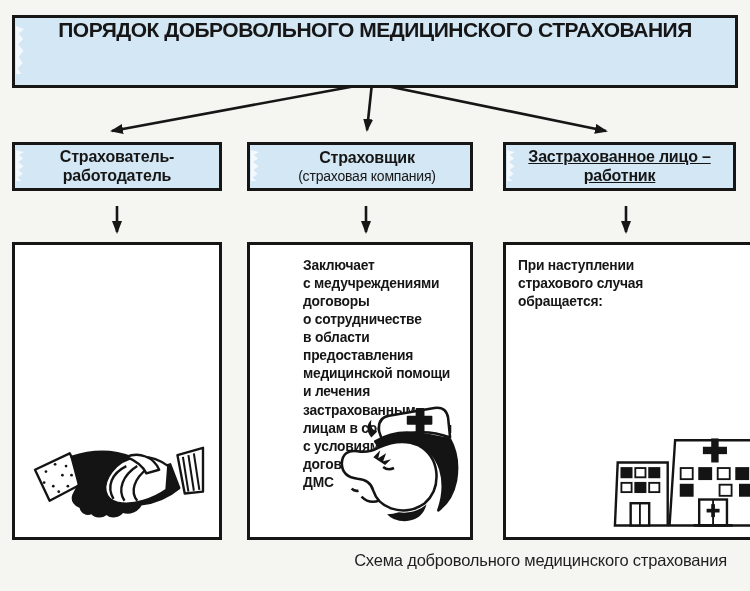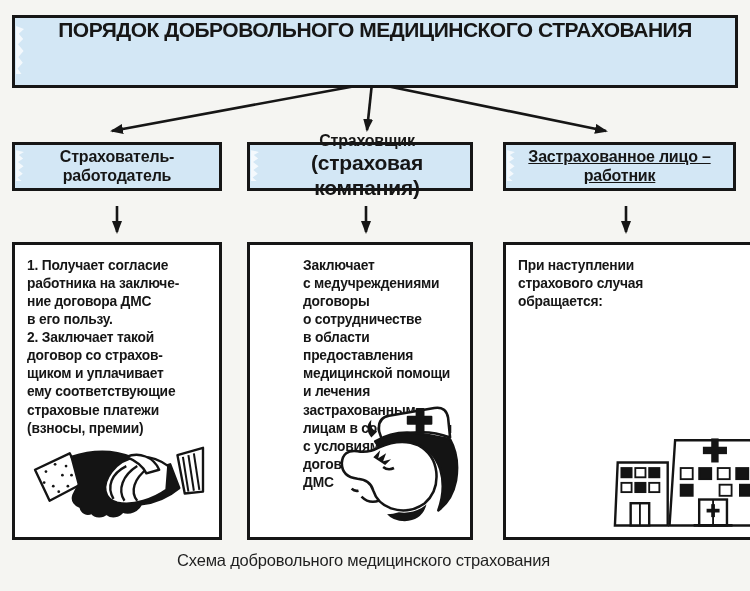--- a/index.html
+++ b/index.html
@@ -29,21 +29,21 @@
     background:#ffffff;opacity:.75;
     clip-path:polygon(0 0,100% 6%,35% 16%,90% 27%,25% 38%,95% 52%,30% 64%,85% 76%,20% 88%,70% 100%,0 100%);
   }
   .actor-box{
     position:absolute;top:142px;height:49px;box-sizing:border-box;
     background:var(--box-fill-blue);border:3px solid var(--ink);
     display:flex;flex-direction:column;align-items:center;justify-content:center;text-align:center;
     font-size:16px;line-height:1.18;letter-spacing:-0.2px;
   }
   .actor-box .lbl{font-weight:bold;white-space:pre-line;}
-  .actor-box .sub{font-weight:bold;font-size:21px;}
+  .actor-box .sub{font-weight:normal;font-size:14px;}
   .actor-a{left:12px;width:210px;}
   .actor-b{left:247px;width:226px;padding-left:14px;}
   .actor-c{left:503px;width:233px;text-decoration:underline;}
 
   .detail-box{
     position:absolute;top:242px;height:298px;box-sizing:border-box;
     background:var(--detail-bg);border:3px solid var(--ink);
   }
   .d1{left:12px;width:210px;}
   .d2{left:247px;width:226px;padding-left:41px;}
@@ -54,21 +54,21 @@
     white-space:pre-line;
   }
   .d3 .intro{padding-bottom:0;}
   .d3 .bullets{padding-top:9px;}
   .fig{position:absolute;pointer-events:none;}
   .fig-handshake{left:8px;bottom:7px;width:192px;height:84px;}
   .fig-doctor{right:4px;bottom:5px;width:148px;height:126px;}
   .fig-hospital{right:8px;bottom:6px;width:162px;height:100px;}
 
   .caption{
-    position:absolute;left:0;top:551px;width:727px;text-align:center;
+    position:absolute;left:0;top:551px;width:727px;text-align:right;
     font-size:16.5px;font-weight:normal;color:#1f1f1f;letter-spacing:-0.2px;
   }
 </style>
 </head>
 <body>
 
 <div class="stage">
 
   <svg class="connectors" viewBox="0 0 750 591">
     <defs>
@@ -95,30 +95,20 @@
   <div class="actor-box actor-b">
     <span class="lbl">Страховщик</span>
     <span class="sub">(страховая компания)</span>
   </div>
   <div class="actor-box actor-c">
     <span class="lbl">Застрахованное лицо –
 работник</span>
   </div>
 
   <div class="detail-box d1">
-    <div class="dtext">1. Получает согласие
-работника на заключе-
-ние договора ДМС
-в его пользу.
-2. Заключает такой
-договор со страхов-
-щиком и уплачивает
-ему соответствующие
-страховые платежи
-(взносы, премии)</div>
     <svg class="fig fig-handshake" viewBox="0 0 192 92">
       <g stroke="#141414" stroke-width="2.6" stroke-linejoin="round">
         <polygon points="4,26 42,8 58,40 20,60" fill="#ffffff"></polygon>
         <g fill="#141414" stroke="none">
           <circle cx="16" cy="28" r="1.5"></circle>
             <circle cx="26" cy="20" r="1.5"></circle>
           <circle cx="34" cy="32" r="1.5"></circle>
             <circle cx="14" cy="40" r="1.5"></circle>
           <circle cx="24" cy="44" r="1.5"></circle>
             <circle cx="38" cy="22" r="1.5"></circle>

